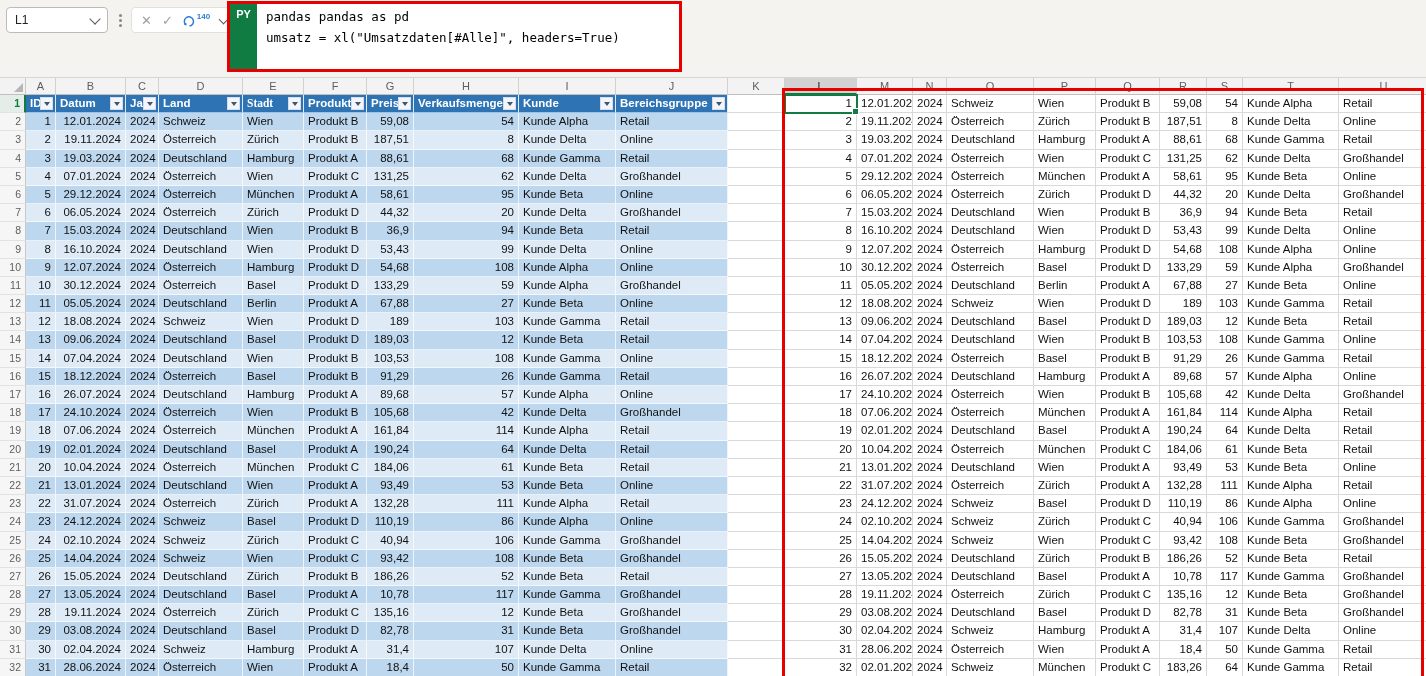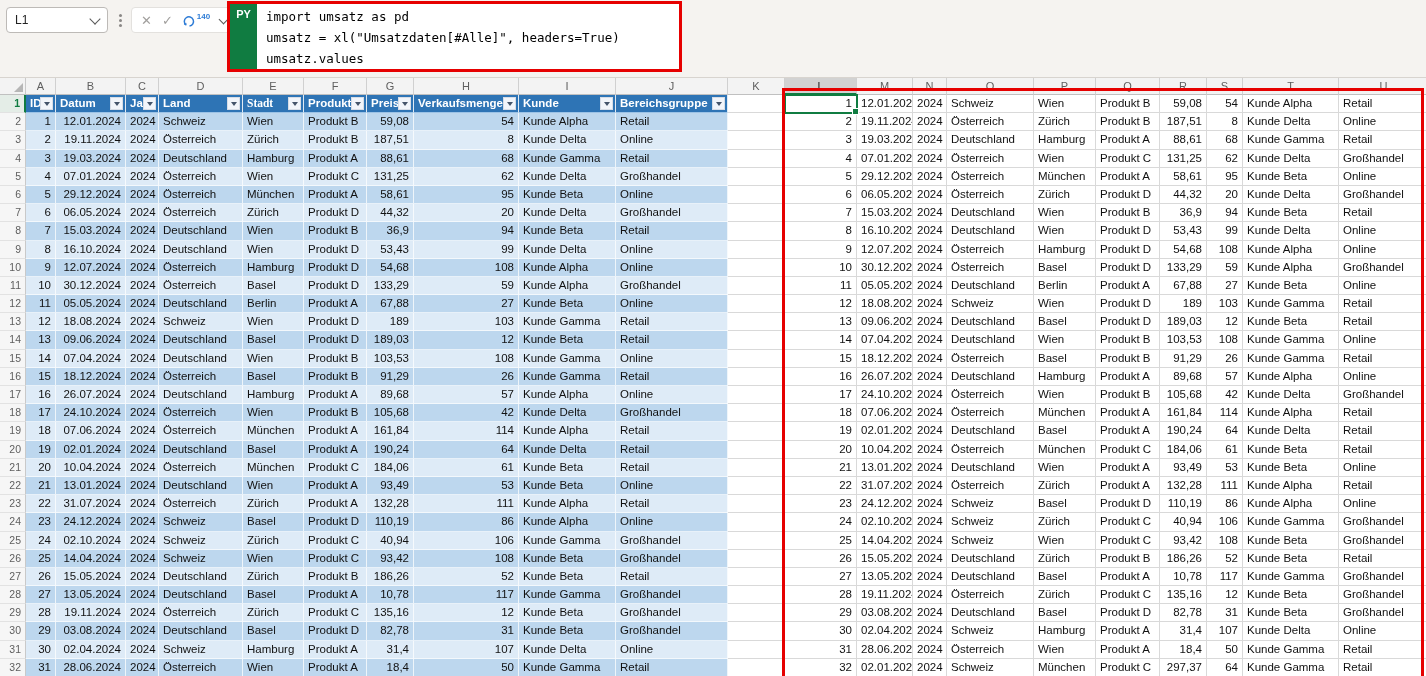--- a/index.html
+++ b/index.html
@@ -62,21 +62,21 @@
         <svg width="13" height="14" viewBox="0 0 13 14">
           <path d="M3 12 A 4.6 4.6 0 1 1 6.5 13" fill="none" stroke="#2e7cd6" stroke-width="1.5"></path>
           <path d="M3.4 12.6 L0.8 11.4 L3.4 9.8 Z" fill="#2e7cd6"></path>
         </svg>
         <sup>140</sup>
       </span>
       <span class="pill-chev"></span>
     </div>
     <div class="formula-box">
       <div class="py-badge">PY</div>
-      <div class="code-area"><div>import umsatz as pd</div><div>umsatz = xl("Umsatzdaten[#Alle]", headers=True)</div><div>umsatz.values</div></div>
+      <div class="code-area"><div>pandas pandas as pd</div><div>umsatz = xl("Umsatzdaten[#Alle]", headers=True)</div></div>
     </div>
   </div>
 
   <div class="sheet">
     <div class="colhdr-row" id="colHeaders">
       <div class="corner"></div>
     <div class="colhdr" style="width: 30px;">A</div>
         <div class="colhdr" style="width: 70px;">B</div>
         <div class="colhdr" style="width: 33px;">C</div>
         <div class="colhdr" style="width: 84px;">D</div>
@@ -855,21 +855,21 @@
           <div class="cell band r" style="width: 105px; background: rgb(189, 215, 238);">50</div>
           <div class="cell band" style="width: 97px; background: rgb(189, 215, 238);">Kunde Gamma</div>
           <div class="cell band" style="width: 112px; background: rgb(189, 215, 238);">Retail</div>
           <div class="cell" style="width: 57px;"></div>
           <div class="cell r" style="width: 72px;">32</div>
           <div class="cell r" style="width: 56px;">02.01.2024</div>
           <div class="cell r" style="width: 34px;">2024</div>
           <div class="cell" style="width: 87px;">Schweiz</div>
           <div class="cell" style="width: 62px;">München</div>
           <div class="cell" style="width: 64px;">Produkt C</div>
-          <div class="cell r" style="width: 47px;">297,37</div>
+          <div class="cell r" style="width: 47px;">183,26</div>
           <div class="cell r" style="width: 36px;">64</div>
           <div class="cell" style="width: 96px;">Kunde Gamma</div>
           <div class="cell" style="width: 90px;">Retail</div>
         </div>
       </div>
     <div class="active-cell" id="activeCell" style="left: 784px; top: 16px; width: 74px; height: 20.2px;">
       <div class="fill-handle"></div>
     </div>
     <div class="red-box-output" id="redBoxOutput" style="left: 782px; top: 10px; width: 642px; height: 594.4px;"></div>
   </div>

